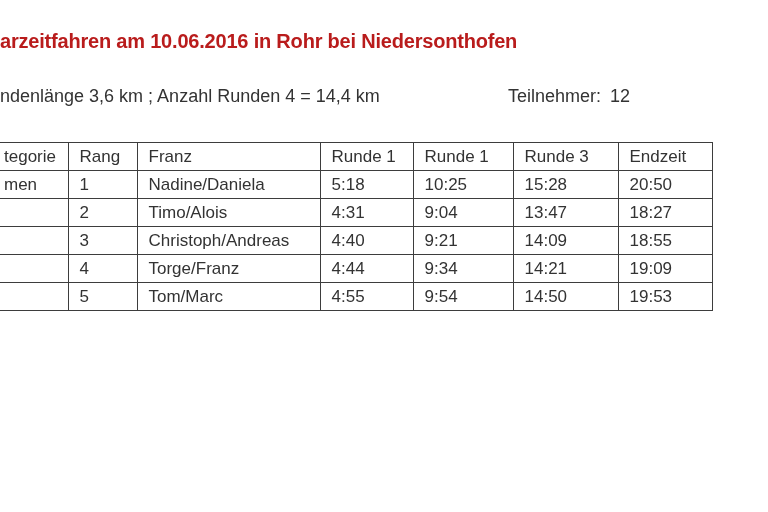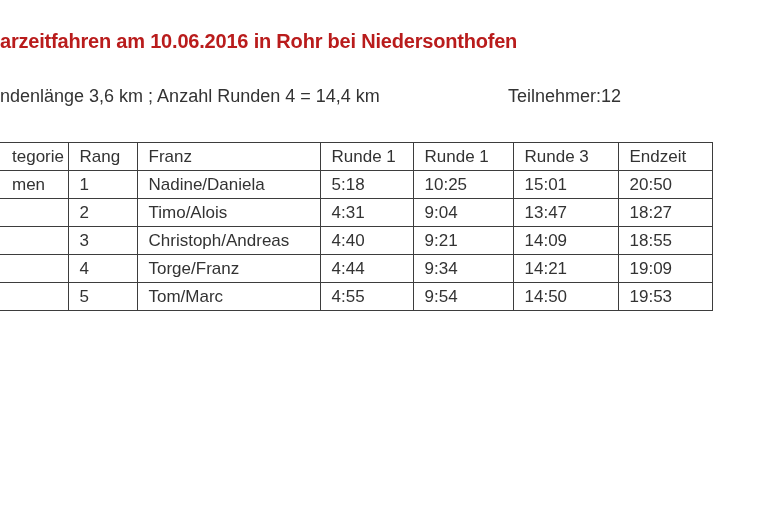--- a/index.html
+++ b/index.html
@@ -25,21 +25,21 @@
     left: 0; top: 86px;
     width: 665px;
     font-size: 18px;
     color: #333333;
     white-space: nowrap;
   }
   .participants {
     position: absolute;
     left: 508px; top: 0;
   }
-  .participants .count { }
+  .participants .count { margin-left: 9px; }
   table.results {
     position: absolute;
     left: 0; top: 142px;
     width: 712px;
     border-collapse: collapse;
     table-layout: fixed;
   }
   table.results th, table.results td {
     border: 1.6px solid #3d3d3d;
     height: 28px;
@@ -48,21 +48,21 @@
     font-weight: normal;
     text-align: left;
     vertical-align: middle;
     color: #333333;
     white-space: nowrap;
     overflow: hidden;
   }
   
   table.results th:first-child, table.results td:first-child {
     border-left: none;
-    padding-left: 12px;
+    padding-left: 4px;
   }
 </style>
 </head>
 <body>
 
 <div class="doc-title">arzeitfahren am 10.06.2016 in Rohr bei Niedersonthofen</div>
 
 <div class="info-row">
   <span>ndenlänge 3,6 km ; Anzahl Runden 4 = 14,4 km</span>
   <span class="participants">
@@ -91,21 +91,21 @@
       <th>Endzeit</th>
     </tr>
   </thead>
   <tbody>
     <tr>
       <td>men</td>
       <td>1</td>
       <td>Nadine/Daniela</td>
       <td>5:18</td>
       <td>10:25</td>
-      <td>15:01</td>
+      <td>15:28</td>
       <td>20:50</td>
     </tr>
     <tr>
       <td></td>
       <td>2</td>
       <td>Timo/Alois</td>
       <td>4:31</td>
       <td>9:04</td>
       <td>13:47</td>
       <td>18:27</td>

